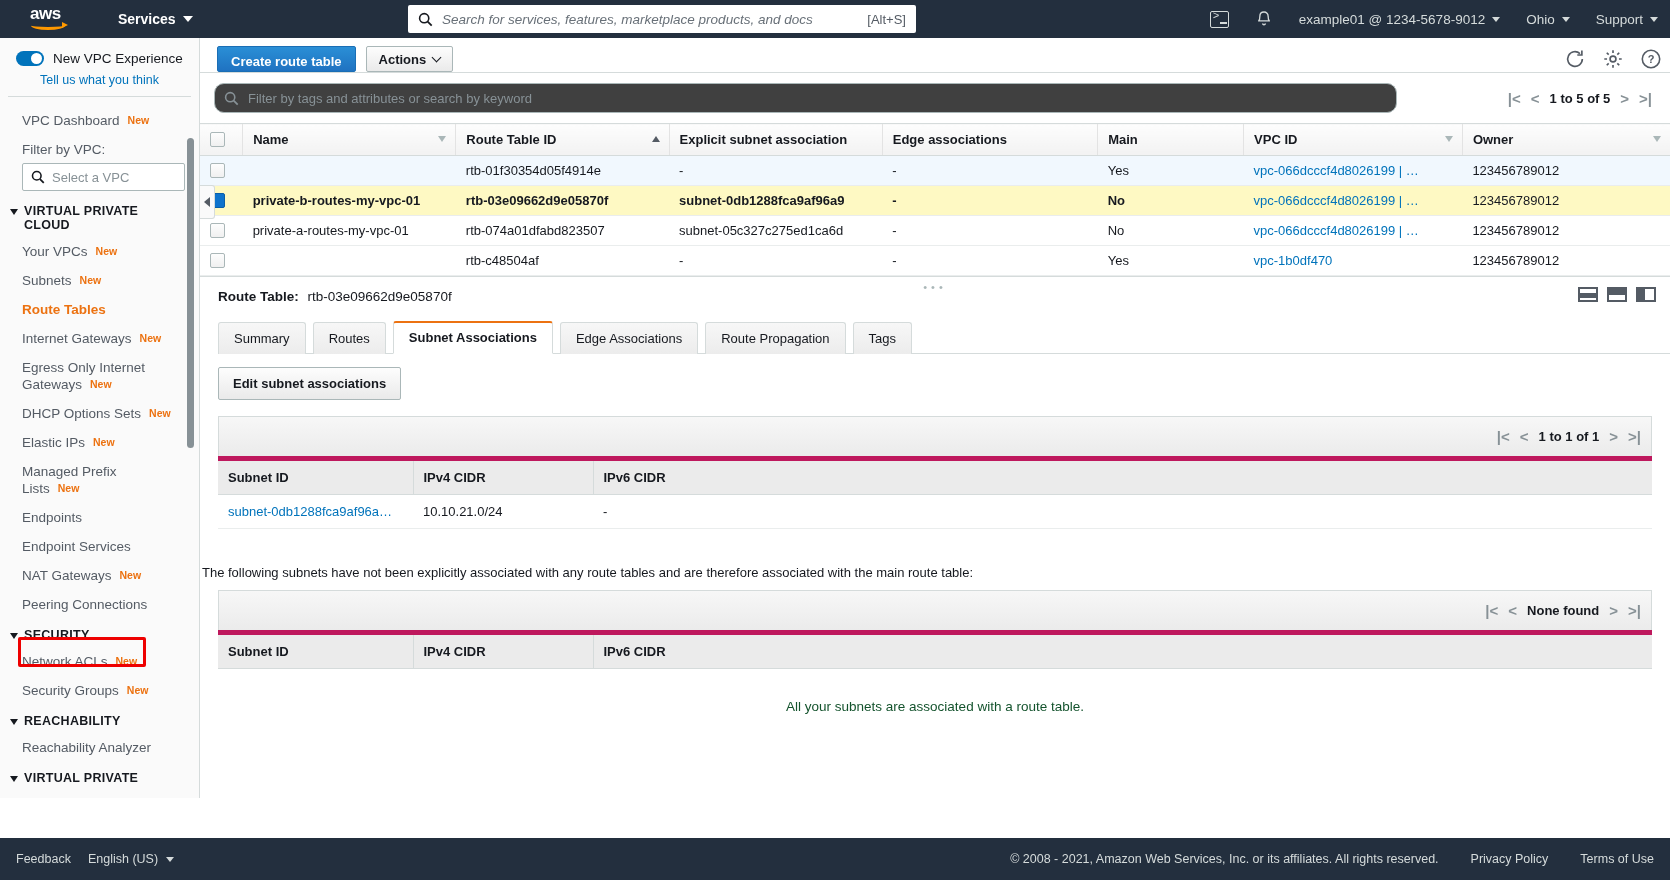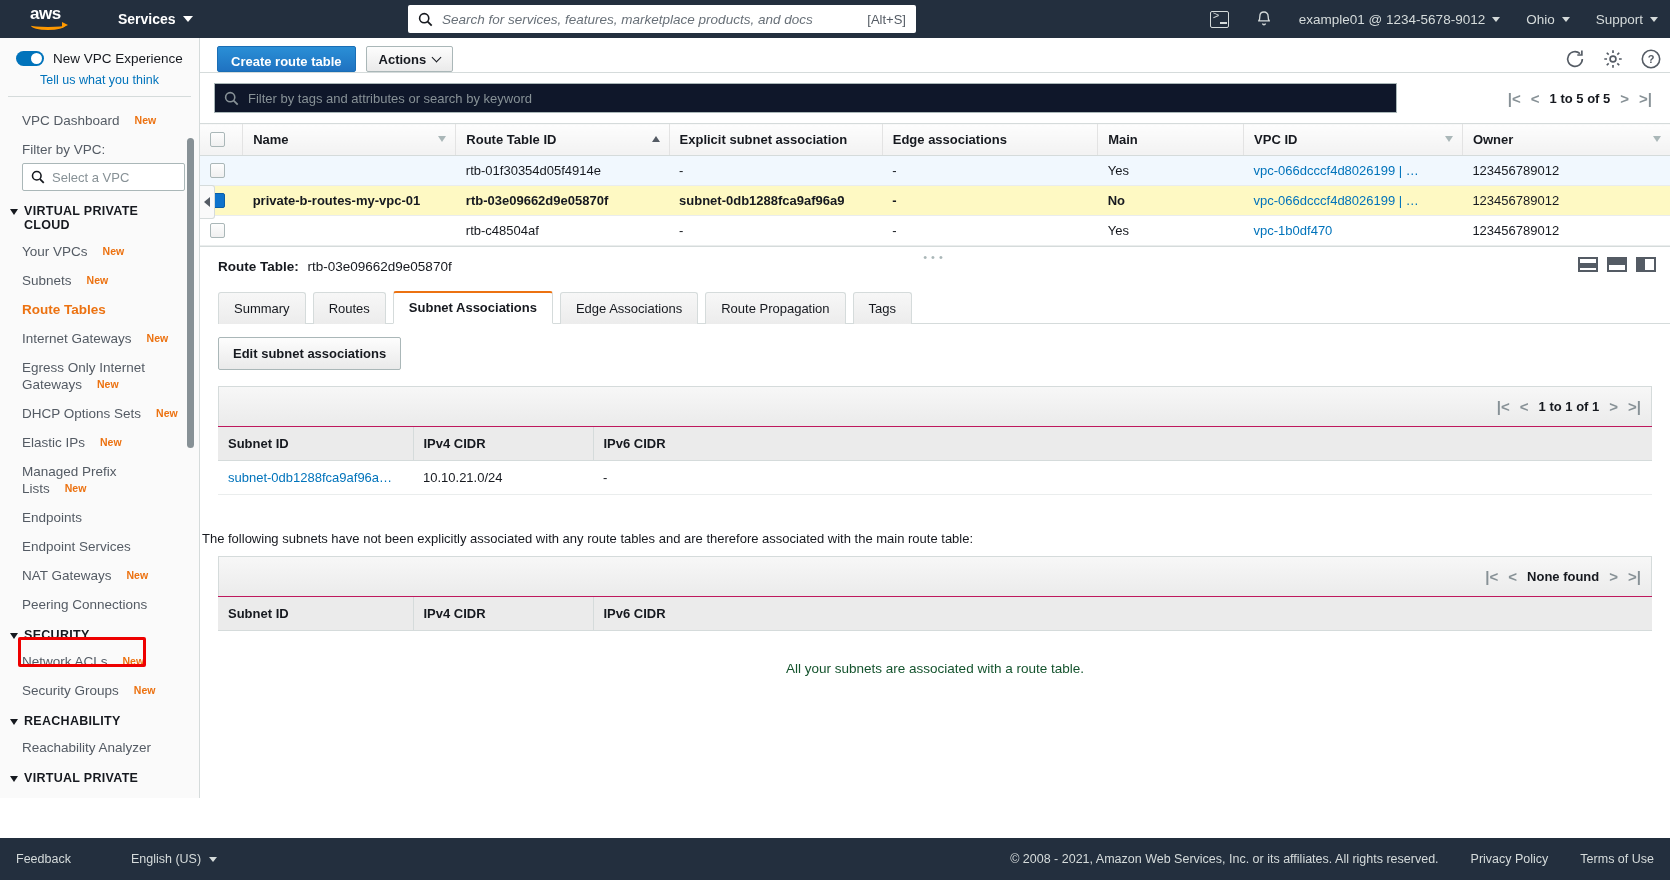--- a/index.html
+++ b/index.html
@@ -120,21 +120,21 @@
   #sidediv { border-top: 1px solid #d5dbdb; margin: 0 8px; }
   .snav { padding-top: 9px; }
   .snav-item {
     padding: 6px 10px 6px 22px;
     font-size: 13.5px; color: #545b64; cursor: pointer;
     line-height: 17px;
   }
   .snav-item.active { color: #ec7211; font-weight: bold; }
   .snav-item .new {
     color: #ec7211; font-size: 10.5px; font-weight: bold;
-    margin-left: 15px; vertical-align: 1px;
+    margin-left: 8px; vertical-align: 1px;
   }
   .snav-group {
     padding: 9px 10px 5px 10px;
     font-size: 12.5px; font-weight: bold; color: #16191f;
     letter-spacing: 0.3px;
     display: flex; align-items: flex-start; gap: 6px;
     cursor: pointer;
   }
   .snav-group .tri {
     width: 0; height: 0; flex: none; margin-top: 5px;
@@ -206,22 +206,22 @@
   }
   .t-icon { cursor: pointer; }
 
   #filterrow {
     border-top: 1px solid #d5dbdb;
     padding: 10px 14px 10px 14px;
     display: flex; align-items: center; gap: 10px;
   }
   #filterbox {
     flex: 1; height: 30px;
-    border: 1px solid #aab7b8; border-radius: 0;
-    background: #0f172a;
+    border: 1px solid #aab7b8; border-radius: 10px;
+    background: #404040;
     display: flex; align-items: center; padding: 0 9px;
     max-width: 1183px;
   }
   #filterbox .ph { color: #879196; font-size: 13px; margin-left: 9px; }
   .pager {
     display: flex; align-items: center; gap: 10px;
     font-size: 13px; font-weight: bold; color: #16191f;
     margin-left: auto; padding-right: 4px;
   }
   .pg-btn {
@@ -314,21 +314,21 @@
   .sub-bar {
     background: linear-gradient(#f7f7f7, #ebebeb);
     border: 1px solid #d5dbdb; border-bottom: none;
     height: 40px; display: flex; align-items: center;
     justify-content: flex-end; padding-right: 10px; gap: 10px;
     font-size: 13px; font-weight: bold;
   }
   table.sub { width: 100%; border-collapse: collapse; table-layout: fixed; }
   table.sub th {
     background: #ebebeb;
-    border-top: 1px solid #be185d; border-bottom: 1px solid #d5dbdb;
+    border-top: 5px solid #be185d; border-bottom: 1px solid #d5dbdb;
     font-size: 13px; font-weight: bold; color: #16191f;
     text-align: left; padding: 9px 10px; height: 30px;
   }
   table.sub th + th { border-left: 1px solid #d5dbdb; }
   table.sub td {
     border-bottom: 1px solid #eaeded;
     font-size: 13px; padding: 9px 10px; height: 30px;
     white-space: nowrap; overflow: hidden; text-overflow: ellipsis;
   }
   #notice { margin: 36px 18px 0 2px; font-size: 13px; color: #16191f; }
@@ -338,21 +338,21 @@
   }
 
   
   #footer {
     position: absolute; bottom: 0; left: 0;
     width: 1670px; height: 42px;
     background: #232f3e; color: #d5dbdb;
     display: flex; align-items: center;
     font-size: 12.5px;
   }
-  #footer .fl { margin-left: 16px; display: flex; align-items: center; gap: 60px; }
+  #footer .fl { margin-left: 16px; display: flex; align-items: center; gap: 17px; }
   #footer .fr {
     margin-left: auto; margin-right: 16px;
     display: flex; align-items: center; gap: 32px;
   }
   #copyright { color: #d5dbdb; }
   .flink { cursor: pointer; color: #d5dbdb; }
   #lang { display: flex; align-items: center; gap: 8px; cursor: pointer; }
 </style>
 </head>
 <body>
@@ -600,20 +600,32 @@
       <td>subnet-0db1288fca9af96a9</td>
       <td>-</td>
       <td>No</td>
       <td class="lnk" style="font-weight:normal">vpc-066dcccf4d8026199 | …</td>
       <td style="font-weight:normal">123456789012</td>
     </tr>
     <tr>
       <td>
             <div class="cb"></div>
           </td>
+      <td>private-a-routes-my-vpc-01</td>
+      <td>rtb-074a01dfabd823507</td>
+      <td>subnet-05c327c275ed1ca6d</td>
+      <td>-</td>
+      <td>No</td>
+      <td class="lnk">vpc-066dcccf4d8026199 | …</td>
+      <td>123456789012</td>
+    </tr>
+    <tr>
+      <td>
+            <div class="cb"></div>
+          </td>
       <td></td>
       <td>rtb-c48504af</td>
       <td>-</td>
       <td>-</td>
       <td>Yes</td>
       <td class="lnk">vpc-1b0df470</td>
       <td>123456789012</td>
     </tr>
     </tbody>
   </table>

